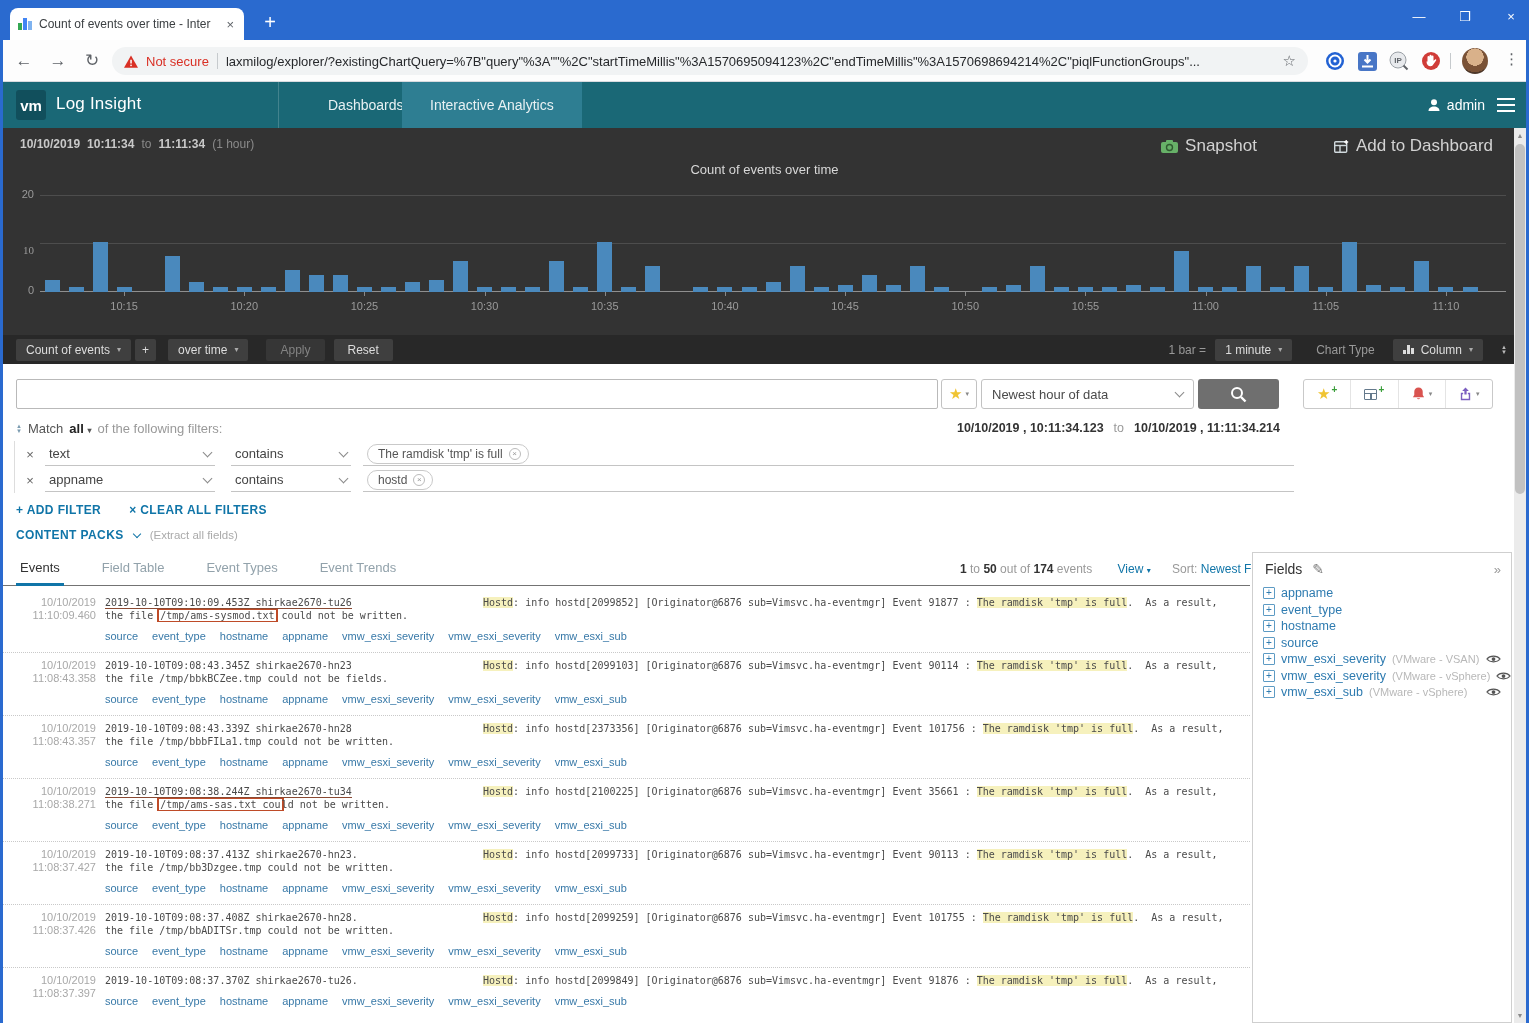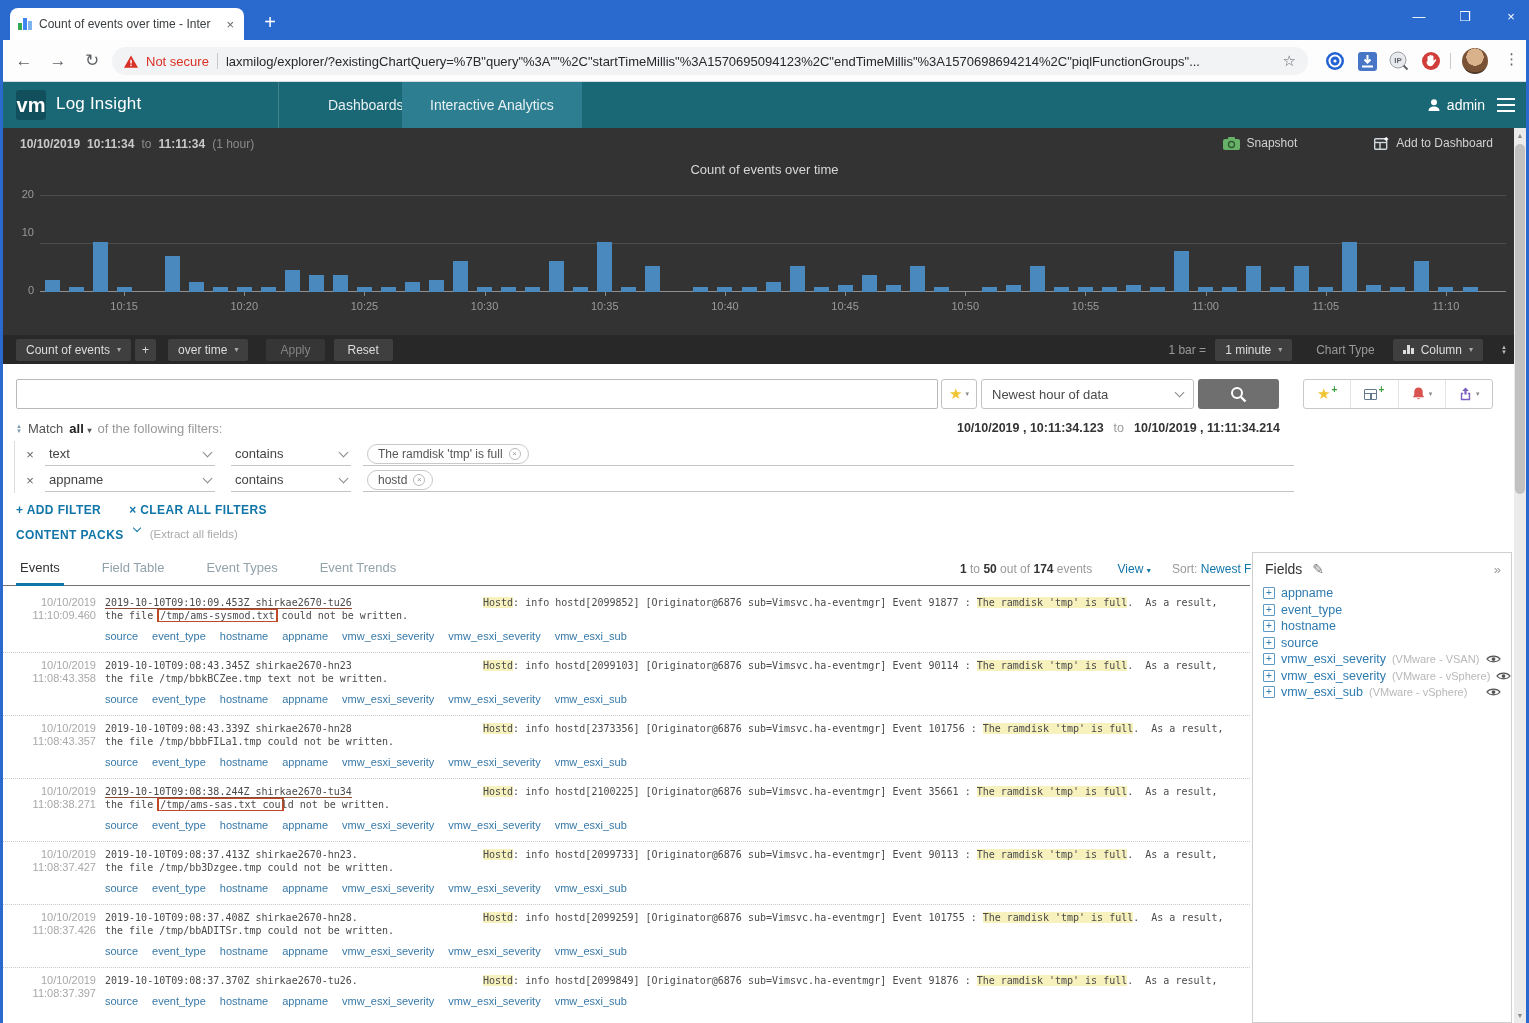--- a/index.html
+++ b/index.html
@@ -26,36 +26,36 @@
   .notsecure { color:#d93025; font-size:13px; white-space:nowrap; }
   .omni-sep { width:1px; height:16px; background:#c6cacd; }
   .url { font-size:13px; color:#27292c; white-space:nowrap; overflow:hidden; flex:1; }
   .bookmark-star { font-size:15px; color:#5f6368; flex:none; }
   .ext { position:absolute; top:10px; width:22px; height:22px; display:flex; align-items:center; justify-content:center; }
   .avatar { position:absolute; top:8px; width:26px; height:26px; border-radius:50%; background:radial-gradient(circle at 50% 35%, #d9b18a 0 40%, #7a5236 41% 70%, #4e382a 71%); }
   .dots { position:absolute; top:10px; font-size:15px; color:#5f6368; letter-spacing:0; }
 
   
   .appbar { position:absolute; left:0; top:82px; width:1529px; height:46px; background:#1a6876; display:flex; align-items:center; }
-  .logo { position:absolute; left:16px; top:8px; width:30px; height:30px; background:#114f5c; border-radius:3px; color:#fff; font-weight:bold; font-size:20px; display:flex; align-items:center; justify-content:center;text-align:right; }
+  .logo { position:absolute; left:16px; top:8px; width:30px; height:30px; background:#114f5c; border-radius:3px; color:#fff; font-weight:bold; font-size:15px; display:flex; align-items:center; justify-content:center;text-align:right; }
   .brand { position:absolute; left:56px; top:12px; color:#fff; font-size:17px; font-weight:300; letter-spacing:.2px; }
   .appbar-sep { position:absolute; left:278px; top:0; width:1px; height:46px; background:rgba(255,255,255,.18); }
   .nav-item { position:absolute; top:0; height:46px; display:flex; align-items:center; padding:0 28px; color:#e8f1f3; font-size:14px; cursor:pointer; }
   .nav-item.active { background:#2e7e92; }
   .admin { position:absolute; right:44px; top:0; height:46px; display:flex; align-items:center; gap:6px; color:#fff; font-size:14px; }
   .burger { position:absolute; right:14px; top:16px; width:18px; height:14px; display:flex; flex-direction:column; justify-content:space-between; }
   .burger i { display:block; height:2px; background:#fff; }
 
   
   .dark { position:absolute; left:0; top:128px; width:1529px; height:236px; background:#333; overflow:hidden; }
   .chart-head { position:absolute; left:20px; top:9px; font-size:12px; display:flex; gap:7px; align-items:baseline; }
   .chart-head b { color:#c9c9c9; font-weight:bold; }
   .chart-head span { color:#8a8a8a; }
   .snapbtns { position:absolute; right:36px; top:8px; display:flex; gap:36px; align-items:center; }
-  .snapbtn { display:flex; gap:7px; align-items:center; color:#d2d2d2; font-size:12px; cursor:pointer;padding-left:41px; }
+  .snapbtn { display:flex; gap:7px; align-items:center; color:#d2d2d2; font-size:17px; cursor:pointer;padding-left:41px; }
   .chart-title { position:absolute; left:0; top:34px; width:100%; text-align:center; color:#d8d8d8; font-size:13px; }
   .plot { position:absolute; left:40px; top:68px; width:1466px; height:96px; }
   .gridline { position:absolute; left:0; width:100%; height:1px; background:#4d4d4d; }
   .gridline.axis { background:#8f8f8f; }
   .bar { position:absolute; bottom:0; width:15px; background:#4a89bd; }
   .ylab { position:absolute; width:34px; text-align:right; color:#9a9a9a; font-size:11px; }
   .xtick { position:absolute; top:104px; transform:translateX(-50%); color:#9a9a9a; font-size:11px; }
   .xtickmark { position:absolute; top:96px; width:1px; height:4px; background:#888; }
 
   .querybar { position:absolute; left:0; top:207px; width:1529px; height:29px; background:#282828; display:flex; align-items:center; }
@@ -97,21 +97,21 @@
   .frow { position:relative; height:26px; display:flex; align-items:center; }
   .fdel { width:30px; text-align:center; color:#666; font-size:13px; cursor:pointer; }
   .fsel { width:170px; height:24px; border-bottom:1px solid #c4c4c4; display:flex; align-items:center; font-size:13px; color:#444; cursor:pointer; padding:0 4px; }
   .fop { width:120px; margin-left:16px; }
   .fvals { flex:1; height:24px; border-bottom:1px solid #c4c4c4; margin-left:12px; display:flex; align-items:center; padding:0 4px; }
   .chip { height:20px; border:1px solid #c9c9c9; border-radius:10px; display:flex; align-items:center; padding:0 7px 0 10px; gap:6px; font-size:12px; color:#555; background:#fff; }
   .chipx { width:12px; height:12px; border:1px solid #bbb; border-radius:50%; color:#999; font-size:8px; line-height:10px; text-align:center; cursor:pointer; }
 
   .caps { font-size:12px; font-weight:bold; color:#1075a8; letter-spacing:.4px; cursor:pointer; }
   .fbtns { position:absolute; left:16px; top:139px; display:flex; gap:28px; }
-  .cpacks { position:absolute; left:16px; top:164px; display:flex; gap:10px; align-items:flex-start; }
+  .cpacks { position:absolute; left:16px; top:164px; display:flex; gap:10px; align-items:center; }
   .cpacks .hint { font-size:11.5px; color:#aaa; font-weight:normal; letter-spacing:0; }
   .cchev { width:6px; height:6px; border-right:1.5px solid #1075a8; border-bottom:1.5px solid #1075a8; transform:rotate(45deg); margin-top:-3px; }
 
   .tabsrow { position:absolute; left:0; top:190px; width:1250px; height:32px; border-bottom:1px solid #737373; }
   .tabs { position:absolute; left:16px; top:0; display:flex; gap:34px; height:32px; }
   .tabitem { font-size:13px; color:#92a2ab; padding:6px 4px; cursor:pointer; }
   .tabitem.active { color:#333; border-bottom:3px solid #1075a8; }
   .resmeta { position:absolute; left:960px; top:8px; font-size:12px; color:#999; white-space:nowrap; }
   .resmeta b { color:#333; }
   .bluelink { color:#1075a8; cursor:pointer; }
@@ -348,21 +348,21 @@
       <div class="xtick" style="left: 1045.43px;">10:55</div>
       <div class="xtickmark" style="left: 1165.59px;"></div>
       <div class="xtick" style="left: 1165.59px;">11:00</div>
       <div class="xtickmark" style="left: 1285.75px;"></div>
       <div class="xtick" style="left: 1285.75px;">11:05</div>
       <div class="xtickmark" style="left: 1405.92px;"></div>
       <div class="xtick" style="left: 1405.92px;">11:10</div>
     </div>
   <div id="ylabels">
       <div class="ylab" style="position: absolute; left: 0px; top: 156px;">0</div>
-      <div class="ylab" style="position: absolute; left: 0px; top: 98px;">10</div>
+      <div class="ylab" style="position: absolute; left: 0px; top: 116px; font-family: Liberation Serif, serif;">10</div>
       <div class="ylab" style="position: absolute; left: 0px; top: 60px;">20</div>
     </div>
 
   <div class="querybar">
     <div class="qbtn" style="margin-left:16px">
         <span>Count of events</span>
         <span class="car">▾</span>
       </div>
     <div class="qbtn" style="margin-left:4px;padding:0 7px">
         <span>+</span>
@@ -542,21 +542,21 @@
           </div>
         </div>
       </div>
       <div class="event-row">
         <div class="ev-date">
           <div>10/10/2019</div>
           <div>11:08:43.358</div>
         </div>
         <div class="ev-msg">
           <div class="ev-line"><span class="ev-head"><span>2019-10-10T09:08:43.345Z shirkae2670-hn23</span></span><span class="hl">Hostd</span><span>: info hostd[2099103] [Originator@6876 sub=Vimsvc.ha-eventmgr] Event 90114 : </span><span class="hl">The ramdisk 'tmp' is full</span><span>.  As a result,</span></div>
-          <div class="ev-line"><span>the file /tmp/bbkBCZee.tmp text not be written.</span></div>
+          <div class="ev-line"><span>the file /tmp/bbkBCZee.tmp could not be fields.</span></div>
           <div class="ev-links">
             <span class="ev-link">source</span>
             <span class="ev-link">event_type</span>
             <span class="ev-link">hostname</span>
             <span class="ev-link">appname</span>
             <span class="ev-link">vmw_esxi_severity</span>
             <span class="ev-link">vmw_esxi_severity</span>
             <span class="ev-link">vmw_esxi_sub</span>
           </div>
         </div>

